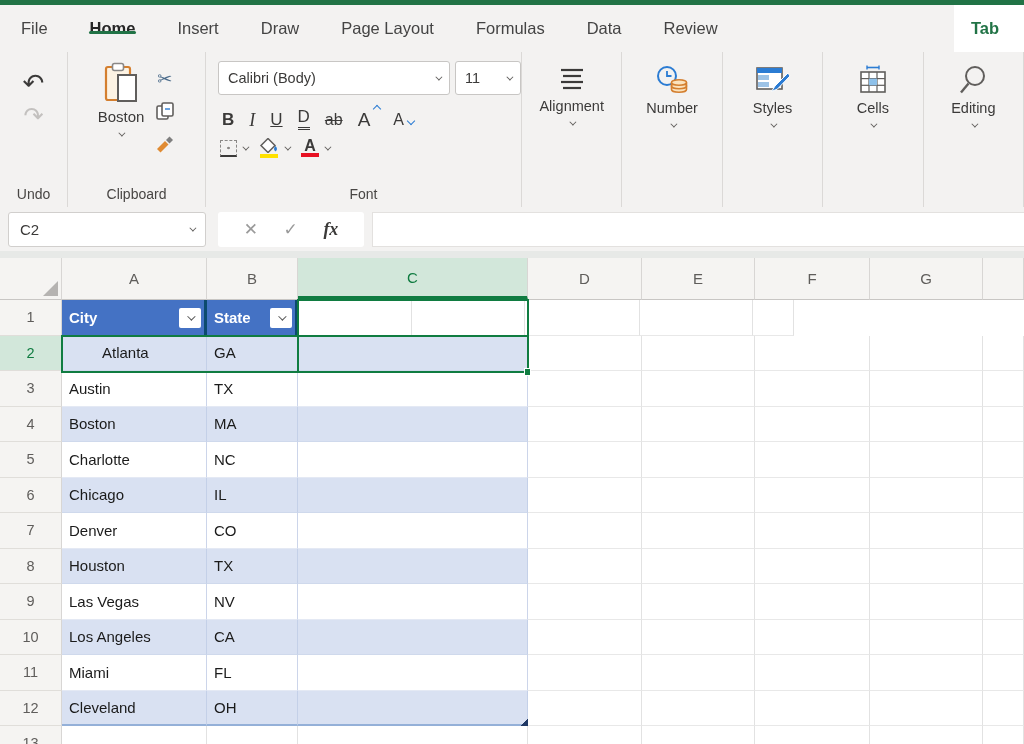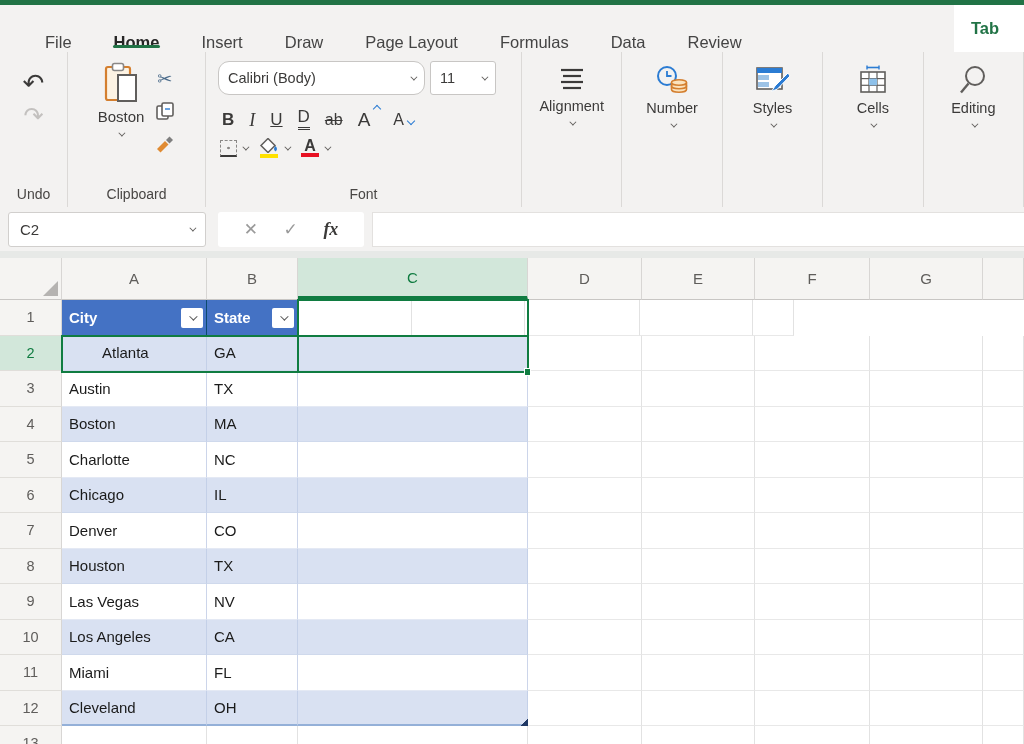--- a/index.html
+++ b/index.html
@@ -1,21 +1,21 @@
 <!DOCTYPE html>
 <html><head>
 <meta charset="utf-8">
 <style>
   * { box-sizing: border-box; margin: 0; padding: 0; }
   html,body { width:1024px; height:744px; overflow:hidden; }
   body { font-family:"Liberation Sans", sans-serif; background:#f3f2f1; position:relative; }
 
   
   .topbar { height:5px; background:#217346; }
-  .tabrow { height:47px; background:#f3f2f1; display:flex; align-items:flex-end; padding-left:24px; position:relative; }
+  .tabrow { height:47px; background:#f3f2f1; display:flex; align-items:center; position:relative; }
   .tab { padding:0 21px; display:flex; align-items:center; font-size:16.5px; color:#444; position:relative; cursor:default; }
   .tab.active { font-weight:bold; color:#262626; }
   .tab.active::after { content:""; position:absolute; left:20px; right:20px; bottom:4px; height:3.5px; border-radius:2px; background:#217346; }
   .tab-table { position:absolute; right:0; top:0; bottom:0; width:70px; background:#ffffff; color:#217346; font-weight:bold; font-size:16.5px; display:flex; align-items:center; padding-left:17px; }
 
   
   .ribbon { height:155px; display:flex; background:#f3f2f1; }
   .rgroup { position:relative; border-right:1px solid #dbd9d7; display:flex; flex-direction:column; align-items:center; }
   .rgroup-label { position:absolute; bottom:5px; left:0; right:0; text-align:center; font-size:14px; color:#484644; }
   .g-undo { width:68px; }
@@ -29,21 +29,21 @@
   .paste-col { display:flex; flex-direction:column; align-items:center; }
   .paste-label { font-size:15px; color:#3b3a39; margin-top:4px; }
   .clip-icons { display:flex; flex-direction:column; gap:13px; margin-top:8px; align-items:center; }
   .chev { display:inline-block; width:7px; height:7px; border-right:1.6px solid #605e5c; border-bottom:1.6px solid #605e5c; transform:rotate(45deg) translateY(-2px); }
   .chev.small { width:5px; height:5px; }
   .mini-chev { margin-top:7px; }
 
   .font-rows { display:flex; flex-direction:column; align-items:flex-start; padding:9px 12px 0 12px; width:100%; }
   .combo-row { display:flex; gap:5px; }
   .combo { background:#fff; border:1px solid #c8c6c4; border-radius:3px; height:34px; display:flex; align-items:center; justify-content:space-between; padding:0 9px; font-size:14.5px; color:#3b3a39; }
-  .combo.name { width:207px;border-radius:11px; }
+  .combo.name { width:232px; }
   .combo.size { width:66px; }
   .fmt-row { display:flex; align-items:flex-end; gap:15px; margin-top:9px; padding-left:4px; height:26px; }
   .fmt { font-size:17px; color:#3b3a39; line-height:20px; }
   .fmt.bold { font-weight:bold; }
   .fmt.italic { font-family:"Liberation Serif", serif; font-style:italic; font-size:18px; }
   .fmt.und { text-decoration:underline; }
   .fmt.dund { border-bottom:3px double #3b3a39; }
   .fmt.strike { text-decoration:line-through; font-size:16px; }
   .fontsize-btn { position:relative; padding-right:8px; }
   .fontsize-btn .caret { position:absolute; right:-2px; top:-4px; width:6px; height:6px; border-right:1.7px solid #2b7cd3; border-bottom:1.7px solid #2b7cd3; }
@@ -72,21 +72,21 @@
   .grid { position:relative; height:486px; background:#fff; overflow:hidden; }
   .grow { display:flex; }
   .hcell, .cell, .rowhdr, .corner { flex:none; }
   .corner { width:62px; background:#f5f4f2; border-right:1px solid #d8d6d4; border-bottom:1px solid #c8c6c4; position:relative; }
   .corner .tri { position:absolute; right:3px; bottom:3px; width:0; height:0; border-left:15px solid transparent; border-bottom:15px solid #b5b3b1; }
   .hcell { height:42px; background:#f5f4f2; border-right:1px solid #d8d6d4; border-bottom:1px solid #c8c6c4; color:#5f5d5b; font-size:15px; display:flex; align-items:center; justify-content:center; }
   .hcell.selcol { background:#d2e7da; color:#107c41; border-bottom:4px solid #107c41; font-weight:500; }
   .rowhdr { width:62px; height:35.5px; background:#f5f4f2; border-right:1px solid #d8d6d4; border-bottom:1px solid #e0deda; color:#5f5d5b; font-size:14.5px; display:flex; align-items:center; justify-content:center; }
   .rowhdr.selrow { background:#d2e7da; color:#107c41; font-weight:500; }
   .cell { height:35.5px; display:flex; align-items:center; padding-left:7px; font-size:15px; color:#1b1b1b; border-right:1px solid #e2e2e2; border-bottom:1px solid #e8e8e8; background:#fff; }
-  .cell.thead { background:#4472c4; color:#fff; font-weight:bold; font-size:15px; border-right:1px solid #0c4a6e; border-bottom:none; position:relative; }
+  .cell.thead { background:#4472c4; color:#fff; font-weight:bold; font-size:15px; border-right:3px solid #0c4a6e; border-bottom:none; position:relative; }
   .cell.banded { background:#d9e1f2; border-right:1px solid #c4d0e8; border-bottom:1px solid #cfd9ec; }
   .cell.tcell { border-right:1px solid #ccd5ea; border-bottom:1px solid #e4e9f4; }
   .cell.tbot { border-bottom:2px solid #94b0d8; }
   .filterbtn { position:absolute; right:3px; top:50%; transform:translateY(-50%); width:22px; height:20px; background:#fff; border-radius:2px; display:flex; align-items:center; justify-content:center; }
   .filterbtn .chev { width:6px; height:6px; border-color:#555; transform:rotate(45deg) translateY(-2px); }
 
   .sel-outline { position:absolute; border:2px solid #107c41; pointer-events:none; }
   #sel-row { left:61px; top:76.5px; width:468px; height:38px; }
   #sel-col { left:297px; top:41px; width:232px; height:73.5px; }
   #fill-handle { position:absolute; left:523.5px; top:110px; width:7.5px; height:7.5px; background:#107c41; border:1.5px solid #fff; }

